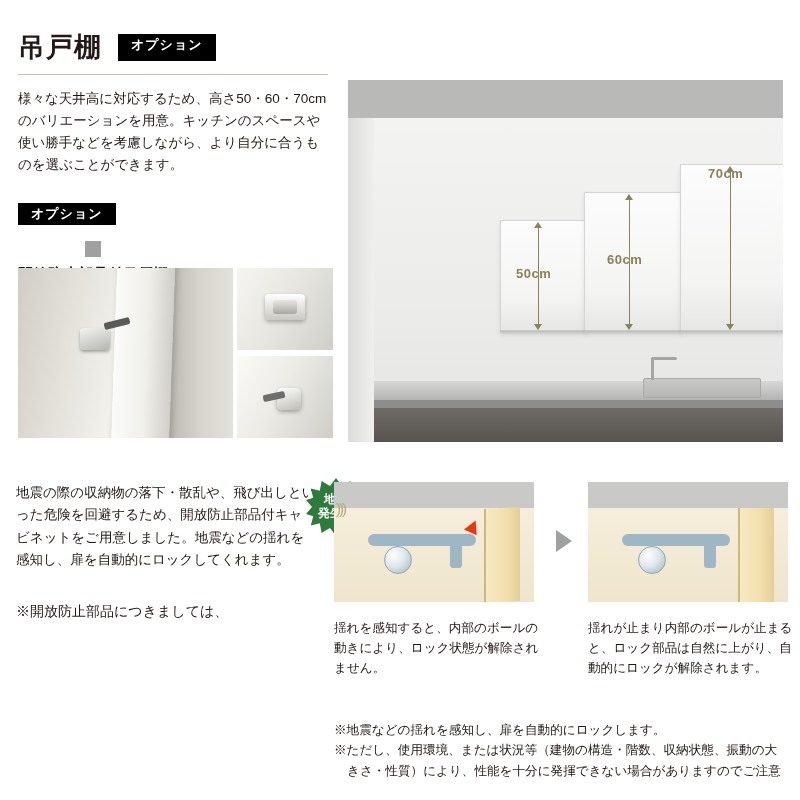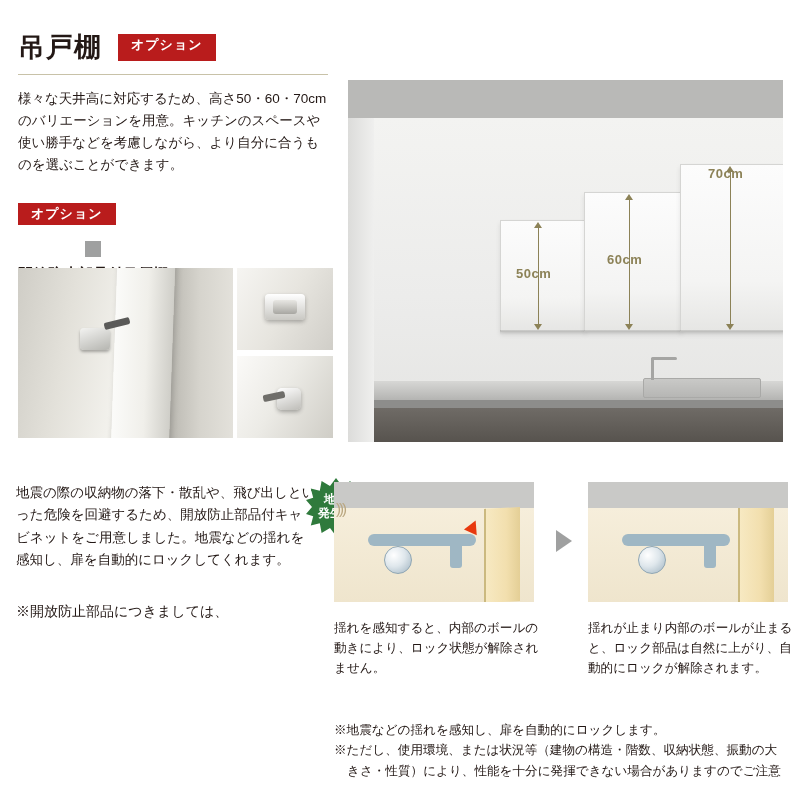--- a/index.html
+++ b/index.html
@@ -30,21 +30,21 @@
   }
   .main-title {
     font-size: 27px;
     font-weight: bold;
     letter-spacing: 1px;
     color: #231815;
     line-height: 1;
   }
   .badge {
     display: inline-block;
-    background: #b91c1c;
+    background: #000000;
     color: #ffffff;
     font-size: 13px;
     font-weight: bold;
     padding: 4px 13px 5px 13px;
     letter-spacing: 1px;
     line-height: 1;
   }
   .title-rule {
     position: absolute;
     left: 18px;

